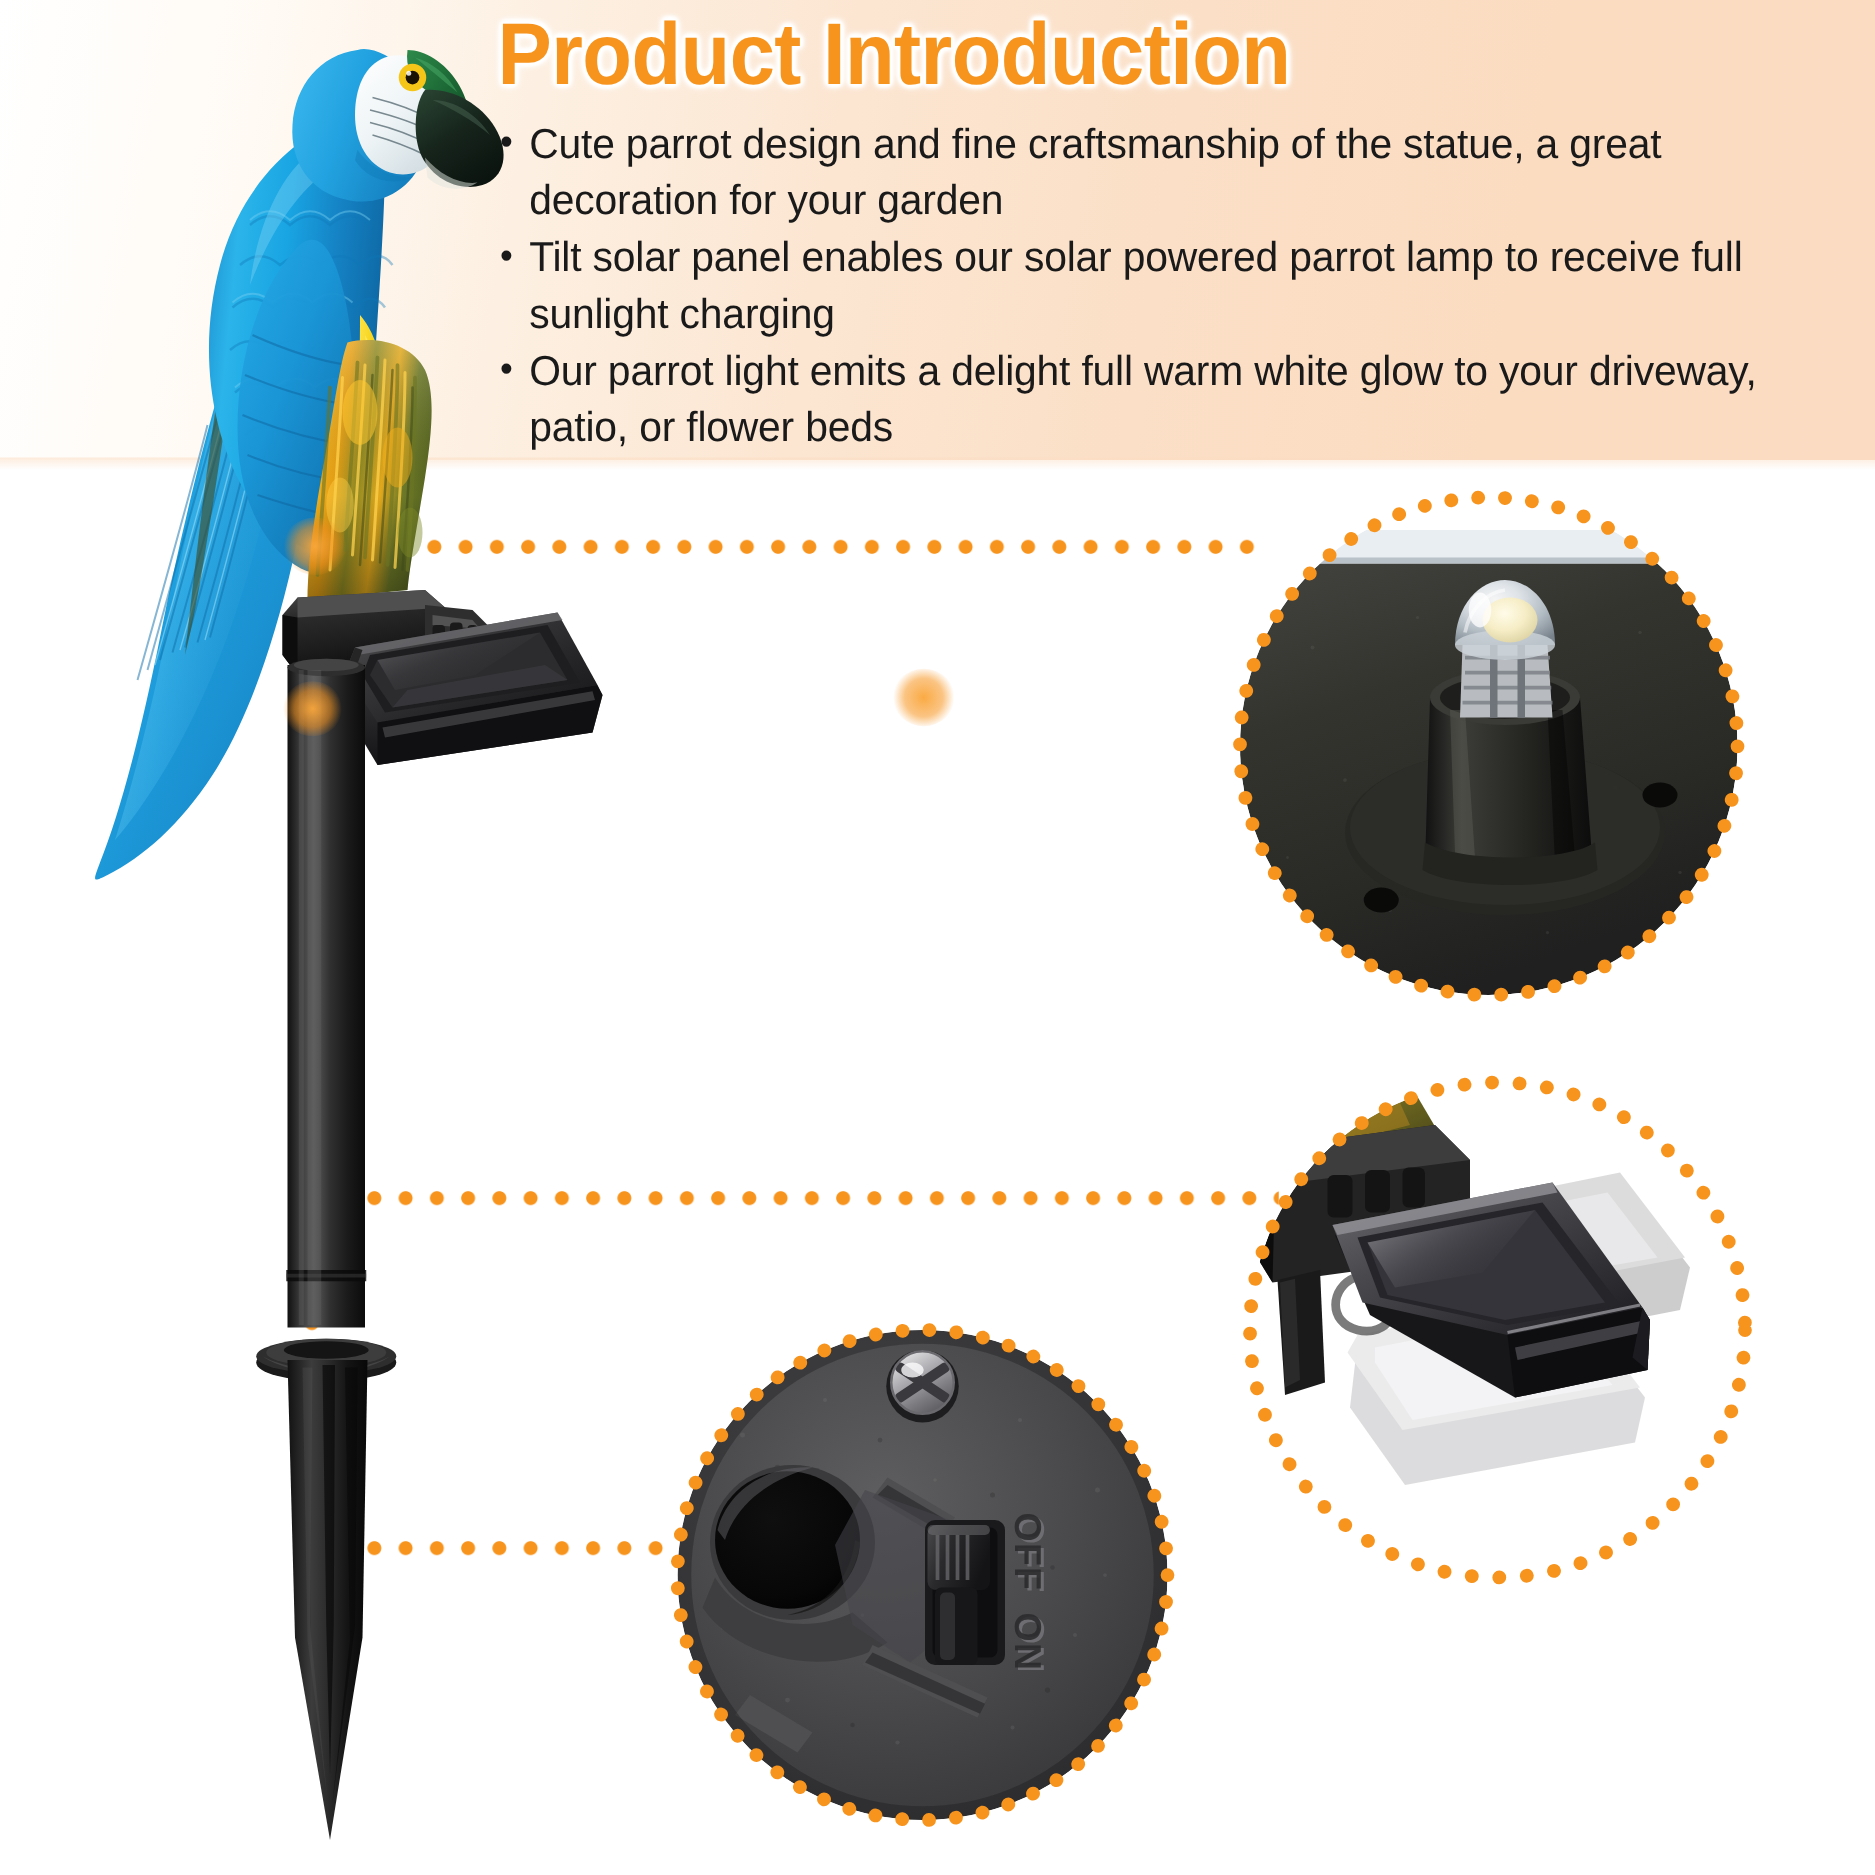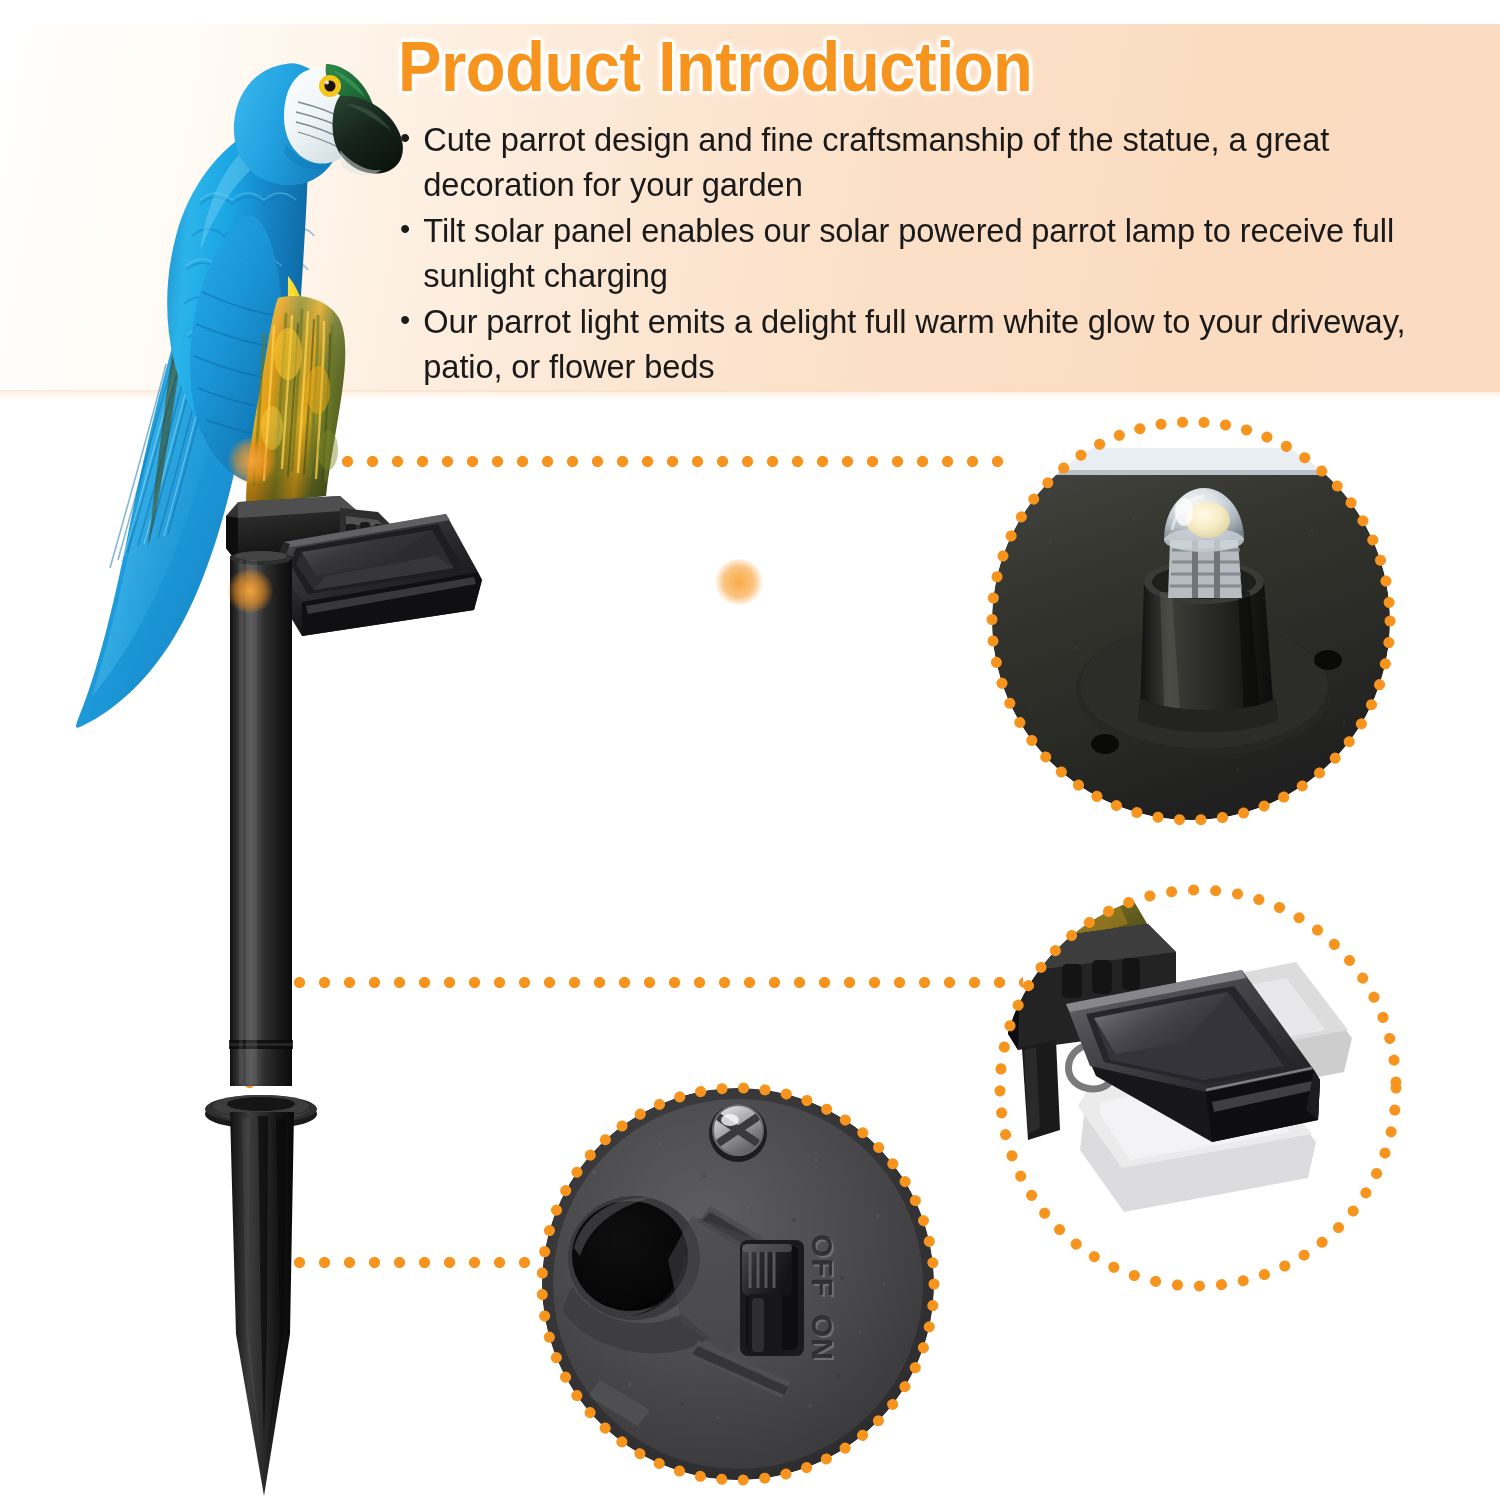--- a/index.html
+++ b/index.html
@@ -11,21 +11,20 @@
     position: relative;
     overflow: hidden;
   }
 
   
   #stage {
     position: absolute;
     left: 0; top: 0;
     width: 1500px; height: 1400px;
     background: #ffffff;
-    margin-top: 24px;
   }
 
   
   #header-band {
     position: absolute;
     left: 0; top: 0;
     width: 1500px; height: 368px;
     background: linear-gradient(100deg,
         #ffffff 0%, #fffaf4 14%, #fdf0e2 28%,
         #fce6d2 44%, #fbdfc6 62%, #fbdcc1 80%, #fbdcc2 100%);

